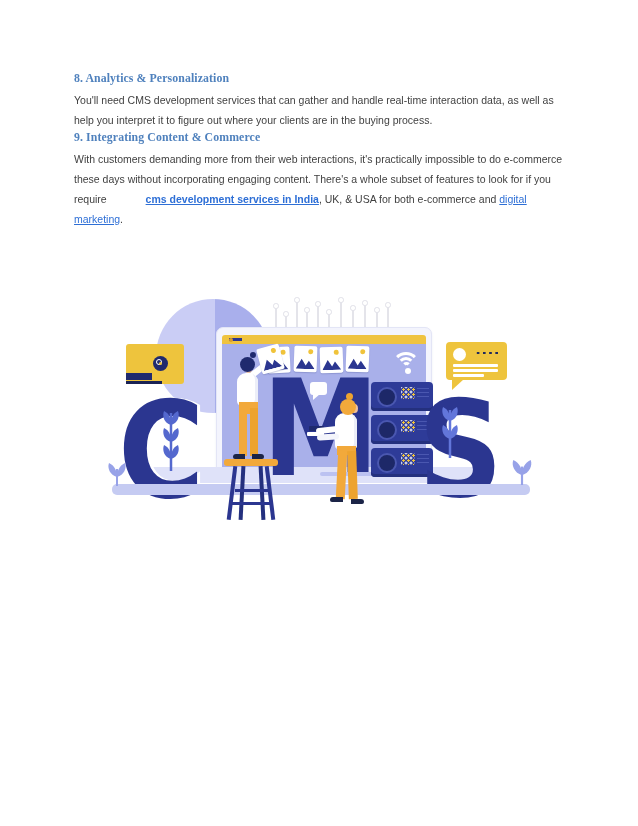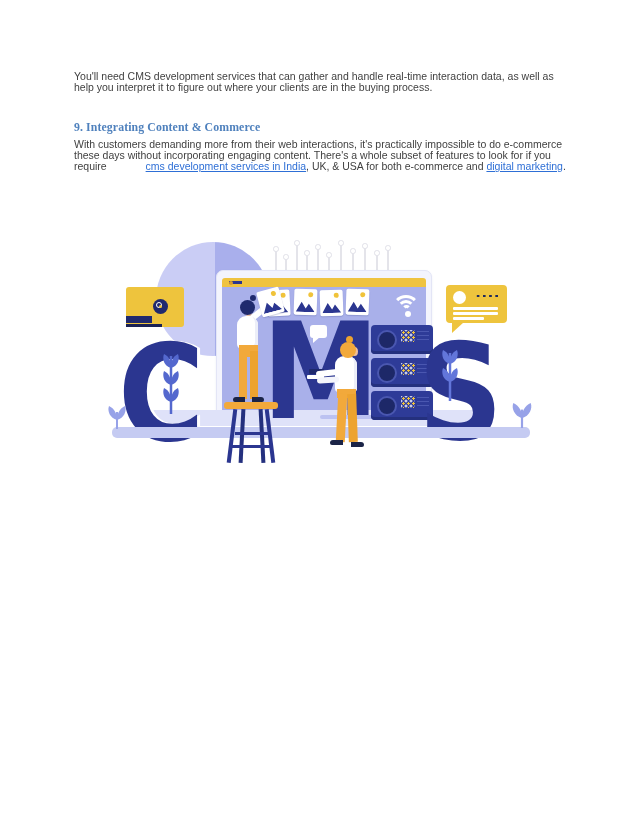--- a/index.html
+++ b/index.html
@@ -5,26 +5,26 @@
   * { margin:0; padding:0; box-sizing:border-box; }
   html,body { width:638px; height:826px; background:#ffffff; overflow:hidden; }
   body { font-family:"Liberation Sans", sans-serif; color:#3f3f3f; }
   .page { padding:71px 64px 0 74px; width:638px; }
 
   h3.sec-head {
     font-family:"Liberation Serif", serif;
     font-size:11.8px; font-weight:bold; color:#4f81bd;
     margin:0 0 4px 0; letter-spacing:0.1px;
   }
-  h3.sec-head.second { margin-top:27px; }
-  .body-text { font-size:10.5px; line-height:11px; color:#3f3f3f; width:492px; }
+  h3.sec-head.second { }
+  .body-text { font-size:10.5px; line-height:20px; color:#3f3f3f; width:492px; }
   .body-text p { margin:0; }
   .body-text p.gap-above { margin-top:13px; }
   .link { color:#2e6fd6; text-decoration:underline; }
-  .bold { font-weight:normal;padding-left:36px; }
+  .bold { font-weight:bold;padding-left:36px; }
 
   
   #illo { position:relative; width:432px; height:246px; margin:67px 0 0 30px; }
   #illo * { position:absolute; }
 
   .big-circle { left:52px; top:3px; width:114px; height:114px; border-radius:50%;
     background:linear-gradient(90deg,#cacdf5 0 52%,#a9afec 52% 100%); z-index:1; }
 
   .antenna { width:1.5px; background:#e4e4ea; z-index:2; }
   .antenna::before { content:''; position:absolute; top:-5px; left:-1.8px; width:3.5px; height:3.5px;
@@ -139,20 +139,21 @@
   .p2-leg1 { left:233px; top:155px; width:9px; height:48px; background:#f2a93b; transform:rotate(3deg); z-index:10; }
   .p2-leg2 { left:244px; top:155px; width:9px; height:48px; background:#eda32f; transform:rotate(-2deg); z-index:10; }
   .p2-shoe1 { left:226px; top:201px; width:13px; height:4.5px; background:#1b2447; border-radius:3px 0 0 2px; z-index:11; }
   .p2-shoe2 { left:247px; top:203px; width:13px; height:4.5px; background:#1b2447; border-radius:0 3px 2px 0; z-index:11; }
 </style>
 </head>
 <body>
 
 <div class="page">
 
+  <h3 class="sec-head">8. Analytics &amp; Personalization</h3>
   <div class="body-text">
     <p>You'll need CMS development services that can gather and handle real-time interaction data, as well as help you interpret it to figure out where your clients are in the buying process.</p>
   </div>
 
   <h3 class="sec-head second">9. Integrating Content &amp; Commerce</h3>
   <div class="body-text">
     <p><span>With customers demanding more from their web interactions, it's practically impossible to do e-commerce these days without incorporating engaging content. There's a whole subset of features to look for if you require </span><span class="link bold">cms development services in India</span><span>, UK, &amp; USA for both e-commerce and </span><span class="link">digital marketing</span><span>.</span></p>
   </div>
 
   <div id="illo">

